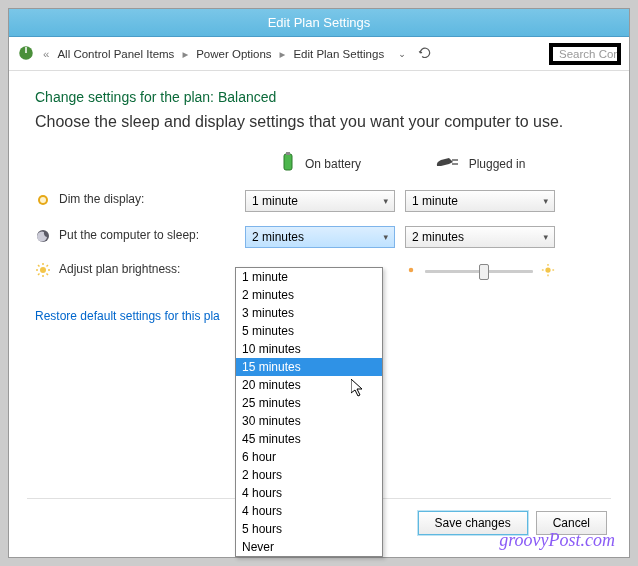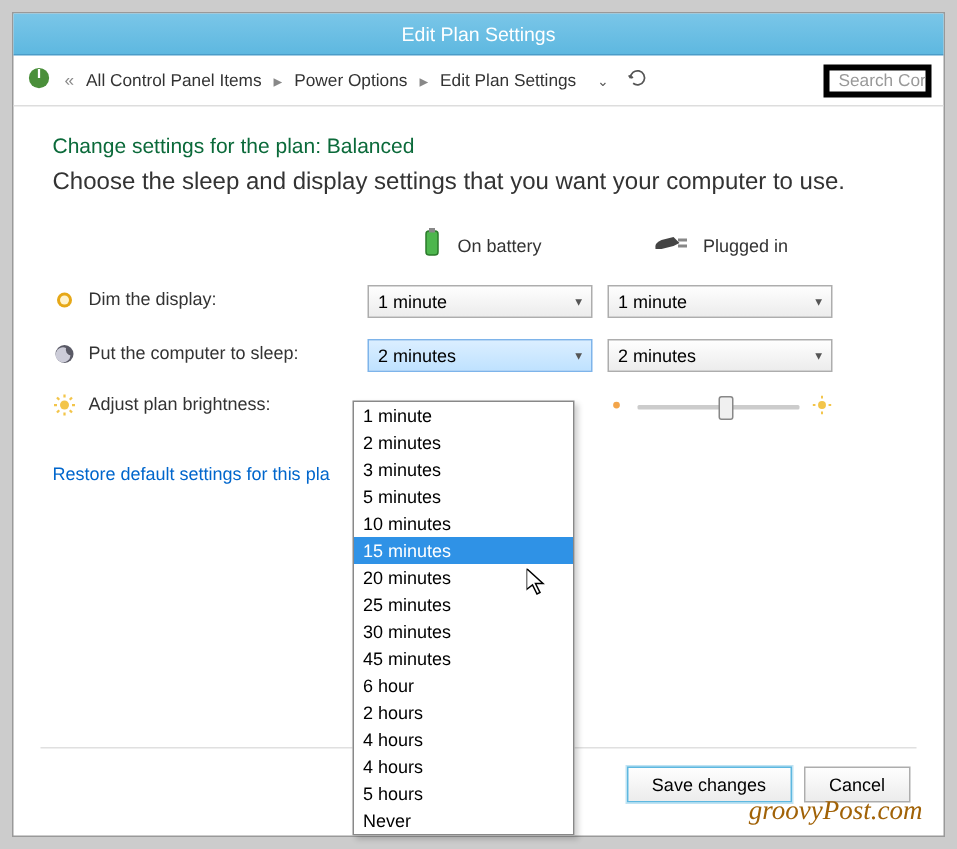--- a/index.html
+++ b/index.html
@@ -174,21 +174,21 @@
     padding:2px 6px;
     cursor:pointer;
   }
   .dropdown-list div.hover {
     background:#2f92e6;
     color:#fff;
   }
   .watermark {
     position:absolute;
     bottom:6px; right:14px;
-    color:#a16207;
+    color:#8b5cf6;
     font-family: Georgia, serif;
     font-style:italic;
     font-size:18px;
   }
   .cursor {
     position:absolute;
     left: 342px;
     top: 308px;
     z-index:6;
     pointer-events:none;

